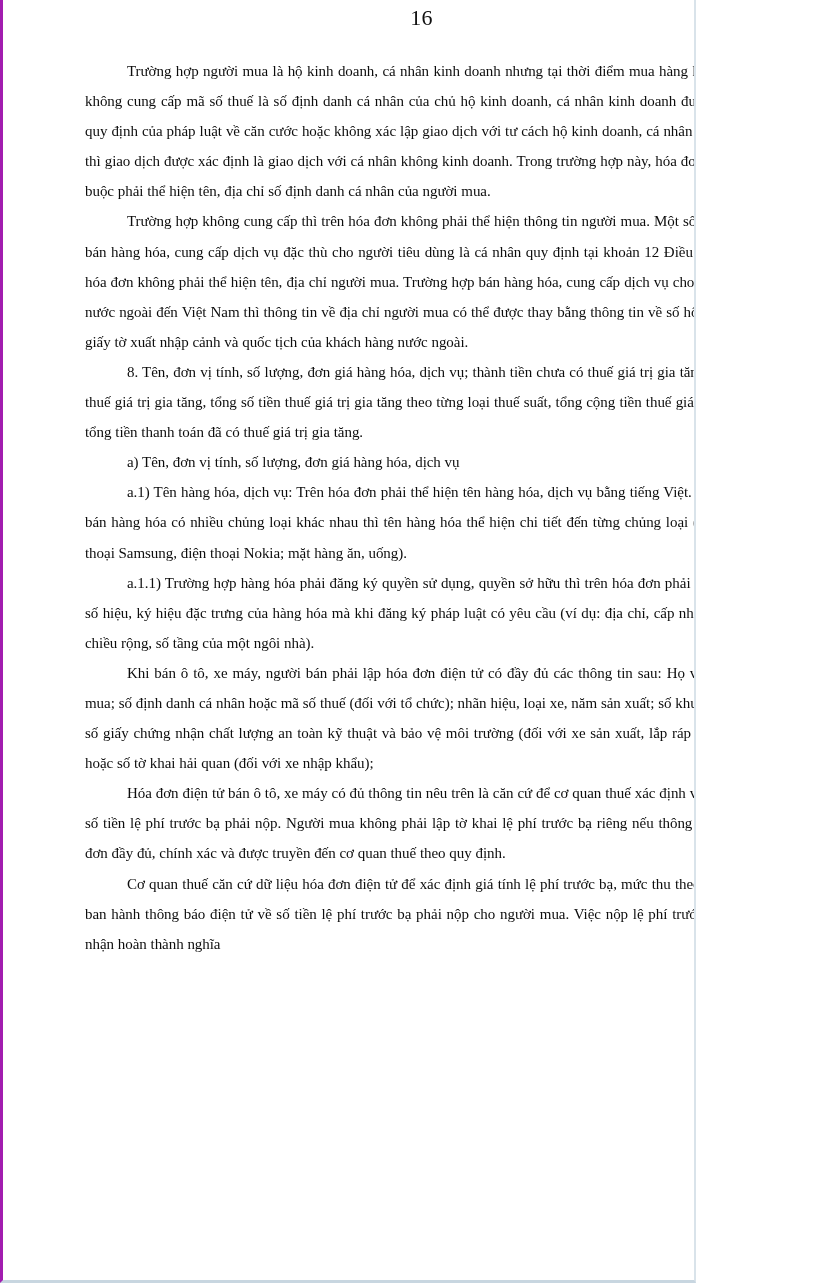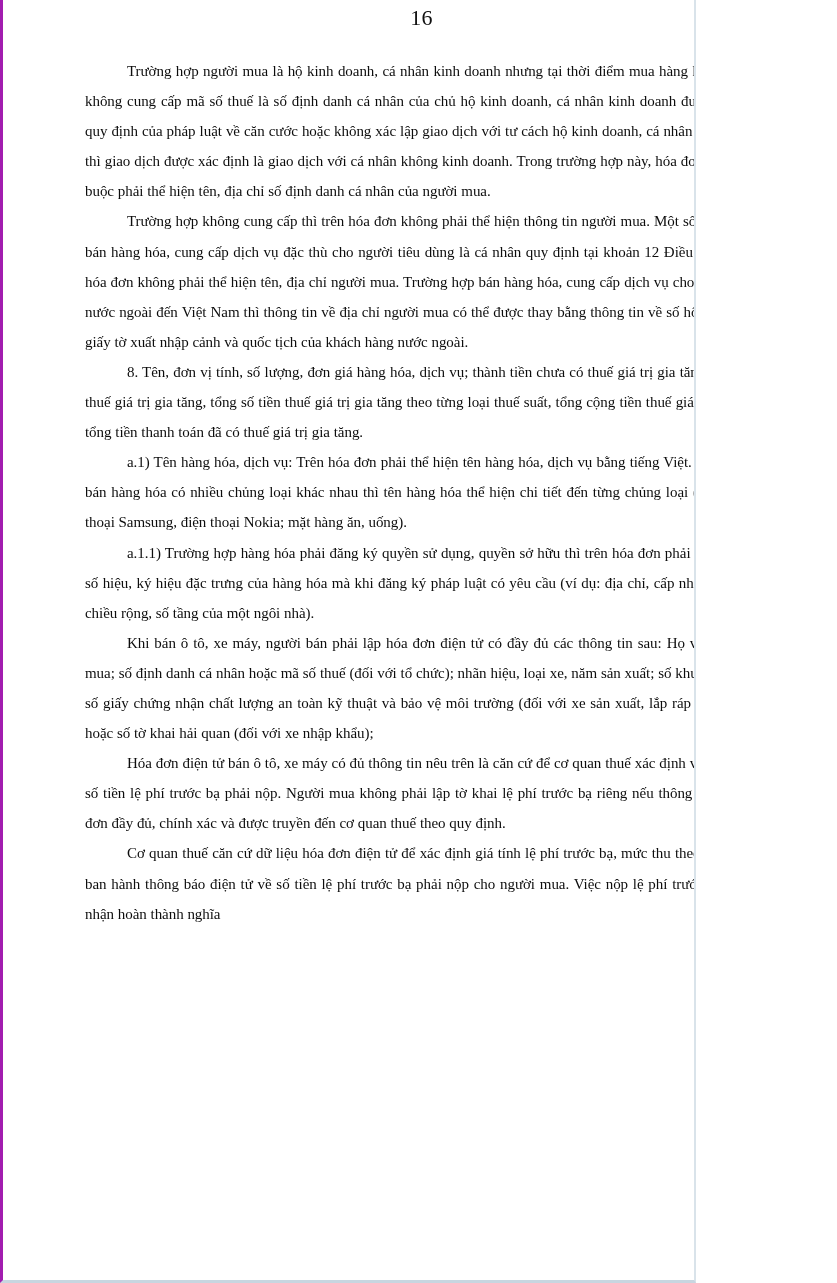--- a/index.html
+++ b/index.html
@@ -65,20 +65,21 @@
 <body>
 
 <div id="page">
 
   <div id="page-number">16</div>
 
   <div id="body-text">
     <p class="para">Trường hợp người mua là hộ kinh doanh, cá nhân kinh doanh nhưng tại thời điểm mua hàng hóa, dịch vụ không cung cấp mã số thuế là số định danh cá nhân của chủ hộ kinh doanh, cá nhân kinh doanh được cấp theo quy định của pháp luật về căn cước hoặc không xác lập giao dịch với tư cách hộ kinh doanh, cá nhân kinh doanh, thì giao dịch được xác định là giao dịch với cá nhân không kinh doanh. Trong trường hợp này, hóa đơn không bắt buộc phải thể hiện tên, địa chỉ số định danh cá nhân của người mua.</p>
     <p class="para gap">Trường hợp không cung cấp thì trên hóa đơn không phải thể hiện thông tin người mua. Một số trường hợp bán hàng hóa, cung cấp dịch vụ đặc thù cho người tiêu dùng là cá nhân quy định tại khoản 12 Điều này thì trên hóa đơn không phải thể hiện tên, địa chỉ người mua. Trường hợp bán hàng hóa, cung cấp dịch vụ cho khách hàng nước ngoài đến Việt Nam thì thông tin về địa chỉ người mua có thể được thay bằng thông tin về số hộ chiếu hoặc giấy tờ xuất nhập cảnh và quốc tịch của khách hàng nước ngoài.</p>
     <p class="para gap">8. Tên, đơn vị tính, số lượng, đơn giá hàng hóa, dịch vụ; thành tiền chưa có thuế giá trị gia tăng, thuế suất thuế giá trị gia tăng, tổng số tiền thuế giá trị gia tăng theo từng loại thuế suất, tổng cộng tiền thuế giá trị gia tăng, tổng tiền thanh toán đã có thuế giá trị gia tăng.</p>
+    <p class="para gap">a) Tên, đơn vị tính, số lượng, đơn giá hàng hóa, dịch vụ</p>
     <p class="para gap">a.1) Tên hàng hóa, dịch vụ: Trên hóa đơn phải thể hiện tên hàng hóa, dịch vụ bằng tiếng Việt. Trường hợp bán hàng hóa có nhiều chủng loại khác nhau thì tên hàng hóa thể hiện chi tiết đến từng chủng loại (ví dụ: Điện thoại Samsung, điện thoại Nokia; mặt hàng ăn, uống).</p>
     <p class="para gap">a.1.1) Trường hợp hàng hóa phải đăng ký quyền sử dụng, quyền sở hữu thì trên hóa đơn phải thể hiện các số hiệu, ký hiệu đặc trưng của hàng hóa mà khi đăng ký pháp luật có yêu cầu (ví dụ: địa chỉ, cấp nhà, chiều dài, chiều rộng, số tầng của một ngôi nhà).</p>
     <p class="para gap">Khi bán ô tô, xe máy, người bán phải lập hóa đơn điện tử có đầy đủ các thông tin sau: Họ và tên người mua; số định danh cá nhân hoặc mã số thuế (đối với tổ chức); nhãn hiệu, loại xe, năm sản xuất; số khung, số máy; số giấy chứng nhận chất lượng an toàn kỹ thuật và bảo vệ môi trường (đối với xe sản xuất, lắp ráp trong nước) hoặc số tờ khai hải quan (đối với xe nhập khẩu);</p>
     <p class="para gap">Hóa đơn điện tử bán ô tô, xe máy có đủ thông tin nêu trên là căn cứ để cơ quan thuế xác định và thông báo số tiền lệ phí trước bạ phải nộp. Người mua không phải lập tờ khai lệ phí trước bạ riêng nếu thông tin trên hóa đơn đầy đủ, chính xác và được truyền đến cơ quan thuế theo quy định.</p>
     <p class="para gap">Cơ quan thuế căn cứ dữ liệu hóa đơn điện tử để xác định giá tính lệ phí trước bạ, mức thu theo địa bàn và ban hành thông báo điện tử về số tiền lệ phí trước bạ phải nộp cho người mua. Việc nộp lệ phí trước bạ và xác nhận hoàn thành nghĩa</p>
   </div>
 
 </div>
 
 </body></html>

